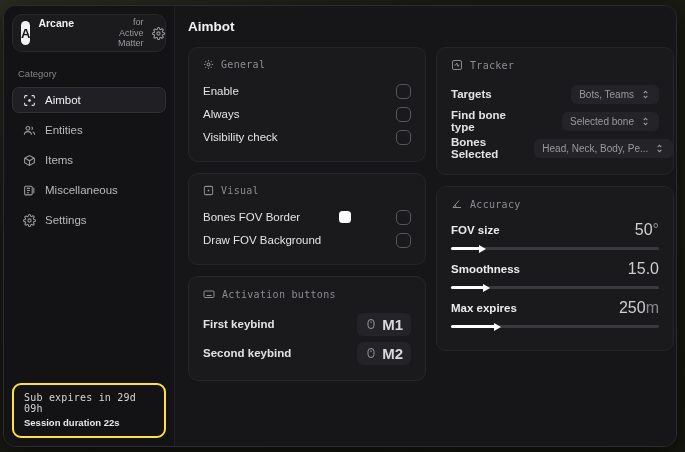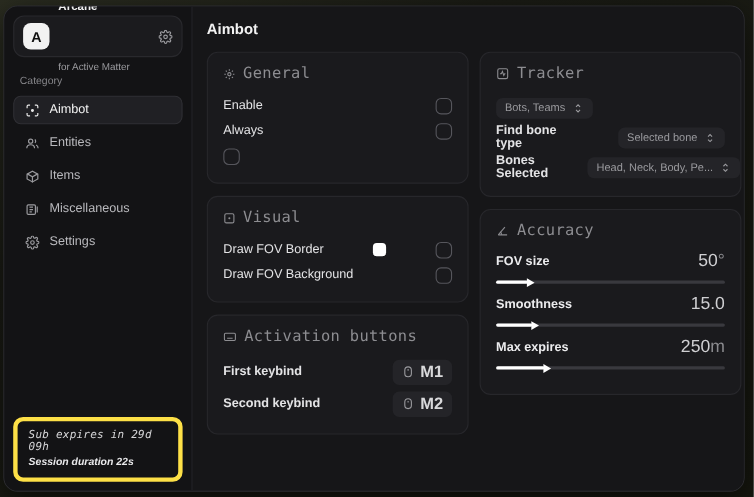--- a/index.html
+++ b/index.html
@@ -18,51 +18,51 @@
   .sidebar { width:170px; flex:0 0 170px; background:#131315; padding:8px; display:flex; flex-direction:column; }
   .brand {
     background:#1b1b1e; border:1px solid #29292d; border-radius:10px;
     height:38px; display:flex; align-items:center; gap:8px; padding:0 8px;
   }
   .logo {
     width:24px; height:24px; background:#f2f2f2; border-radius:7px;
     display:flex; align-items:center; justify-content:center;
     color:#111; font-weight:bold; font-size:13px;
   }
-  .brand-text { display:flex; flex-direction:column; line-height:1.15; flex:1;gap:44px; }
+  .brand-text { display:flex; flex-direction:row; line-height:1.15; flex:1;gap:44px; }
   .brand-title { font-size:10.5px; font-weight:700; color:#f0f0f0; }
-  .brand-sub { font-size:9px; color:#9a9a9e; }
+  .brand-sub { font-size:9px; color:#9a9a9e;text-align:right; }
   .icon { display:inline-flex; align-items:center; justify-content:center; color:#9a9a9e; }
   .icon svg { display:block; }
   .category { font-size:9.5px; color:#86868a; margin:16px 0 8px 6px; }
   .nav { display:flex; flex-direction:column; gap:4px; }
   .nav-item {
     display:flex; align-items:center; gap:9px; height:26px; padding:0 10px;
     border-radius:7px; font-size:11.5px; color:#b9b9bd; cursor:pointer;
     border:1px solid transparent;
   }
   .nav-item.active { background:#202024; border-color:#2f2f34; color:#f2f2f2; }
   .nav-item.active .icon { color:#e8e8e8; }
   .sidebar-status {
-    margin-top:auto; border:4px solid #fde047; border-radius:9px; padding:7px 10px 8px;font-style:italic;
+    margin-top:auto; border:2px solid #fde047; border-radius:9px; padding:7px 10px 8px;
   }
   .status-line1 { font-family:"DejaVu Sans Mono", monospace; font-size:10px; color:#d6d6d8; letter-spacing:.2px; }
   .status-line2 { font-size:9.5px; font-weight:700; color:#e9e9eb; margin-top:3px; }
   
   .main { flex:1; background:#161618; border-left:1px solid #222226; padding:13px 12px 12px 13px; }
   .page-title { font-size:13.5px; font-weight:700; color:#f2f2f2; margin-bottom:13px; }
   .columns { display:flex; gap:10px; align-items:flex-start; }
   .col { display:flex; flex-direction:column; gap:11px; width:238px; }
   .card {
     background:#1a1a1d; border:1px solid #27272b; border-radius:10px;
     padding:11px 14px 13px;
   }
   .card-head {
     display:flex; align-items:center; gap:7px;
-    font-family:"DejaVu Sans Mono", monospace; font-size:14px; color:#8d8d91;
+    font-family:"DejaVu Sans Mono", monospace; font-size:10px; color:#8d8d91;
     letter-spacing:.3px; margin-bottom:10px;
   }
   .card-head .icon { color:#8d8d91; }
   .row { display:flex; align-items:center; height:22px;gap:36px; }
   .row + .row { margin-top:1px; }
   .row-label { font-size:11.5px; font-weight:500; color:#e3e3e5; flex:1; }
   .row-label.bold { font-weight:700; }
   .checkbox {
     width:15px; height:15px; border:1.5px solid #56565c; border-radius:5px;
     background:transparent; cursor:pointer; flex:0 0 auto;
@@ -198,36 +198,37 @@
           </div>
           <div class="row">
             <span class="row-label">Enable</span>
             <span class="checkbox"></span>
           </div>
           <div class="row">
             <span class="row-label">Always</span>
             <span class="checkbox"></span>
           </div>
           <div class="row">
+            <span class="row-label">Visibility check</span>
             <span class="checkbox"></span>
           </div>
         </div>
 
         <div class="card">
           <div class="card-head">
             <span class="icon">
               <svg width="11" height="11" viewBox="0 0 24 24" fill="none" stroke="currentColor" stroke-width="2.2">
                   <rect x="3" y="3" width="18" height="18" rx="3"></rect>
                   <circle cx="12" cy="12" r="2" fill="currentColor" stroke="none"></circle>
                 </svg>
             </span>
             <span>Visual</span>
           </div>
           <div class="row">
-            <span class="row-label">Draw FOV Border</span>
+            <span class="row-label">Bones FOV Border</span>
             <span class="swatch" style="background: rgb(255, 255, 255);"></span>
             <span class="checkbox"></span>
           </div>
           <div class="row">
             <span class="row-label">Draw FOV Background</span>
             <span class="checkbox"></span>
           </div>
         </div>
 
         <div class="card">
@@ -273,20 +274,21 @@
           <div class="card-head">
             <span class="icon">
               <svg width="12" height="12" viewBox="0 0 24 24" fill="none" stroke="currentColor" stroke-width="2">
                   <rect x="3" y="3" width="18" height="18" rx="3"></rect>
                   <path d="M7 12h2.5l2-4 2.5 7 1.5-3H17"></path>
                 </svg>
             </span>
             <span>Tracker</span>
           </div>
           <div class="row dd-row">
+            <span class="row-label bold">Targets</span>
             <span class="dropdown">
               <span class="dd-text">Bots, Teams</span>
               <span class="icon">
                 <svg width="11" height="11" viewBox="0 0 24 24" fill="none" stroke="currentColor" stroke-width="2.2">
                     <path d="M8 9l4-4 4 4"></path>
                     <path d="M8 15l4 4 4-4"></path>
                   </svg>
               </span>
             </span>
           </div>

